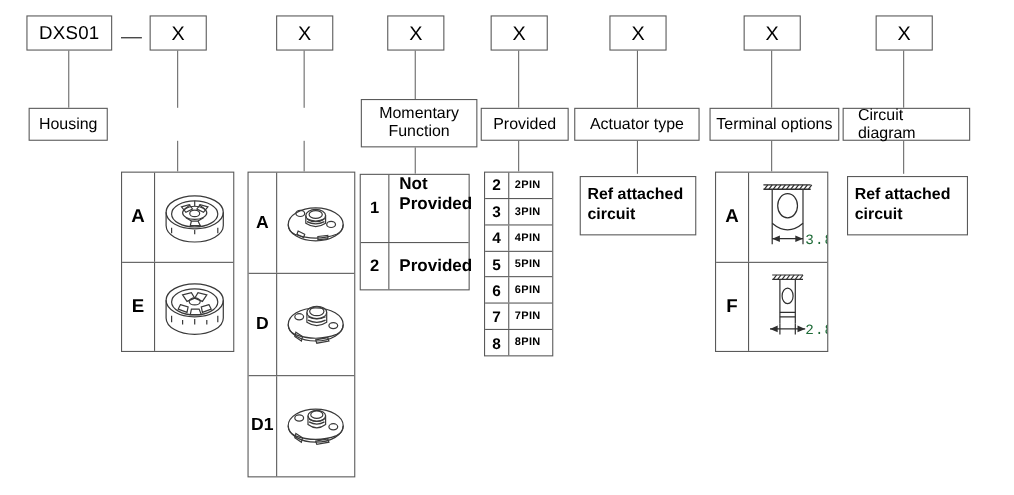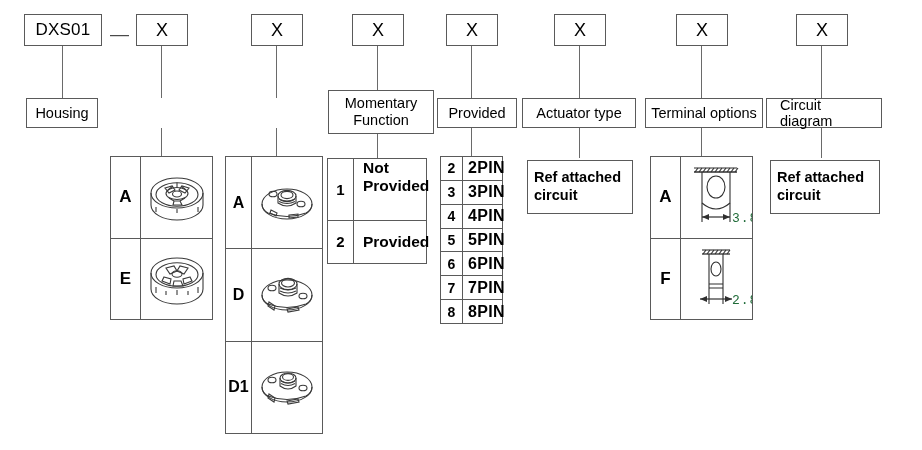--- a/index.html
+++ b/index.html
@@ -88,21 +88,21 @@
     flex: 1 1 auto;
     font-weight: bold;
     font-size: 15px;
     padding: 0 3px;
     text-align: center;
   }
   .opt-val.img-cell { padding: 1px; }
 
   
   #terminals-table .opt-key { flex-basis: 22px; font-size: 14px; }
-  #terminals-table .opt-val { font-size: 16px; letter-spacing: .3px; justify-content: flex-start; padding-left: 5px;}
+  #terminals-table .opt-val { font-size: 10px; letter-spacing: .3px; justify-content: flex-start; padding-left: 5px;}
 
   
   #momentary-table .opt-key { flex-basis: 26px; font-size: 15px; }
   #momentary-table .opt-val { justify-content: flex-start; padding-left: 9px; text-align: left; font-size: 15.5px; }
 
   
   #housing-table .opt-key { flex-basis: 30px; font-size: 17px; }
   
   #cover-table .opt-key { flex-basis: 26px; font-size: 16px; }
   

